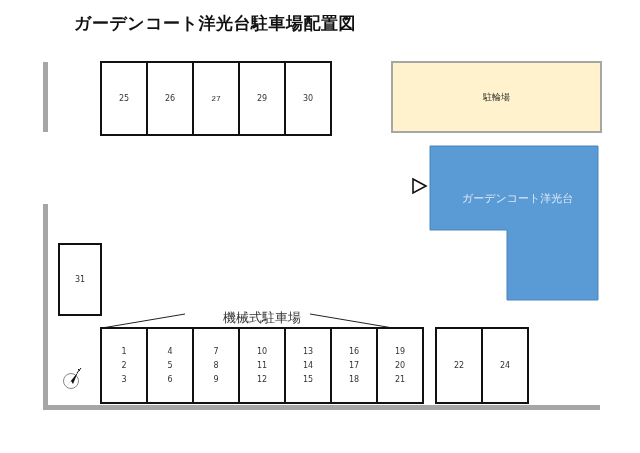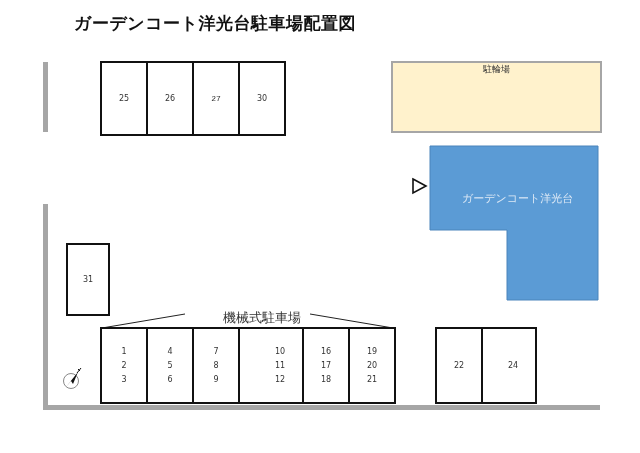--- a/index.html
+++ b/index.html
@@ -39,21 +39,21 @@
     .row .spot:not(:first-child) { margin-left: -2px; }
     .mspot {
       flex-direction: column;
       line-height: 14px;
       text-align: center;
     }
     .bicycle {
       background: #fff2cc;
       border: 2px solid #a6a6a6;
       display: flex;
-      align-items: flex-start;
+      align-items: center;
       justify-content: center;
       font-size: 9px;
       color: #333;
     }
     .building-label {
       color: #dce8f5;
       font-size: 11px;
       white-space: nowrap;
     }
     .mech-label {
@@ -75,38 +75,41 @@
   <div class="spot" style="width:44px; height:71px;">
       <span>25</span>
     </div>
   <div class="spot" style="width:44px; height:71px;">
       <span>26</span>
     </div>
   <div class="spot" style="width:44px; height:71px;font-family:Liberation Mono, monospace;">
       <span>27</span>
     </div>
   <div class="spot" style="width:44px; height:71px;">
+      <span>29</span>
+    </div>
+  <div class="spot" style="width:44px; height:71px;">
       <span>30</span>
     </div>
 </div>
 
 <div class="abs bicycle" style="left:391px; top:61px; width:211px; height:72px;">
   <span>駐輪場</span>
 </div>
 
 <svg class="abs" style="left:428px; top:144px;" width="174" height="160" viewBox="0 0 174 160">
   <polygon points="2,2 170,2 170,156 79,156 79,86 2,86" fill="#5b9bd5" stroke="#4a84bb" stroke-width="1"></polygon>
 </svg>
 <div class="abs building-label" style="left:462px; top:191px;">ガーデンコート洋光台</div>
 
 <svg class="abs" style="left:411px; top:177px;" width="18" height="18" viewBox="0 0 18 18">
   <polygon points="2,2 15,9 2,16" fill="#fff" stroke="#111" stroke-width="1.6"></polygon>
 </svg>
 
-<div class="abs spot" style="left:58px; top:243px; width:44px; height:73px;margin-left:8px;">
+<div class="abs spot" style="left:58px; top:243px; width:44px; height:73px;">
   <span>31</span>
 </div>
 
 <svg class="abs" style="left:95px; top:300px;" width="310" height="35" viewBox="0 0 310 35">
   <line x1="7" y1="28" x2="90" y2="14" stroke="#222" stroke-width="1"></line>
   <line x1="215" y1="14" x2="298" y2="28" stroke="#222" stroke-width="1"></line>
 </svg>
 <div class="abs mech-label" style="left:223px; top:309px;">機械式駐車場</div>
 
 <div class="row" style="left:100px; top:327px;">
@@ -118,42 +121,47 @@
   <div class="spot mspot" style="width:44px; height:73px;">
     <span>4</span>
     <span>5</span>
     <span>6</span>
   </div>
   <div class="spot mspot" style="width:44px; height:73px;">
     <span>7</span>
     <span>8</span>
     <span>9</span>
   </div>
-  <div class="spot mspot" style="width:44px; height:73px;padding-left:18px;">
+  <div class="spot mspot" style="width:44px; height:73px;">
     <span>10</span>
     <span>11</span>
     <span>12</span>
+  </div>
+  <div class="spot mspot" style="width:44px; height:73px;">
+    <span>13</span>
+    <span>14</span>
+    <span>15</span>
   </div>
   <div class="spot mspot" style="width:44px; height:73px;">
     <span>16</span>
     <span>17</span>
     <span>18</span>
   </div>
   <div class="spot mspot" style="width:44px; height:73px;">
     <span>19</span>
     <span>20</span>
     <span>21</span>
   </div>
 </div>
 
 <div class="row" style="left:435px; top:327px;border-radius:32px;">
   <div class="spot" style="width:44px; height:73px;">
       <span>22</span>
     </div>
-  <div class="spot" style="width:44px; height:73px;padding-left:8px;">
+  <div class="spot" style="width:44px; height:73px;">
       <span>24</span>
     </div>
 </div>
 
 <svg class="abs" style="left:60px; top:366px;" width="26" height="26" viewBox="0 0 26 26">
   <circle cx="11" cy="15" r="7.5" fill="none" stroke="#888" stroke-width="1"></circle>
   <polygon points="18,6 6,21 11,15 13,18" fill="#111"></polygon>
   <line x1="17" y1="7" x2="21" y2="2" stroke="#111" stroke-width="1"></line>
   <line x1="18" y1="3" x2="20" y2="5" stroke="#111" stroke-width="1"></line>
 </svg>

